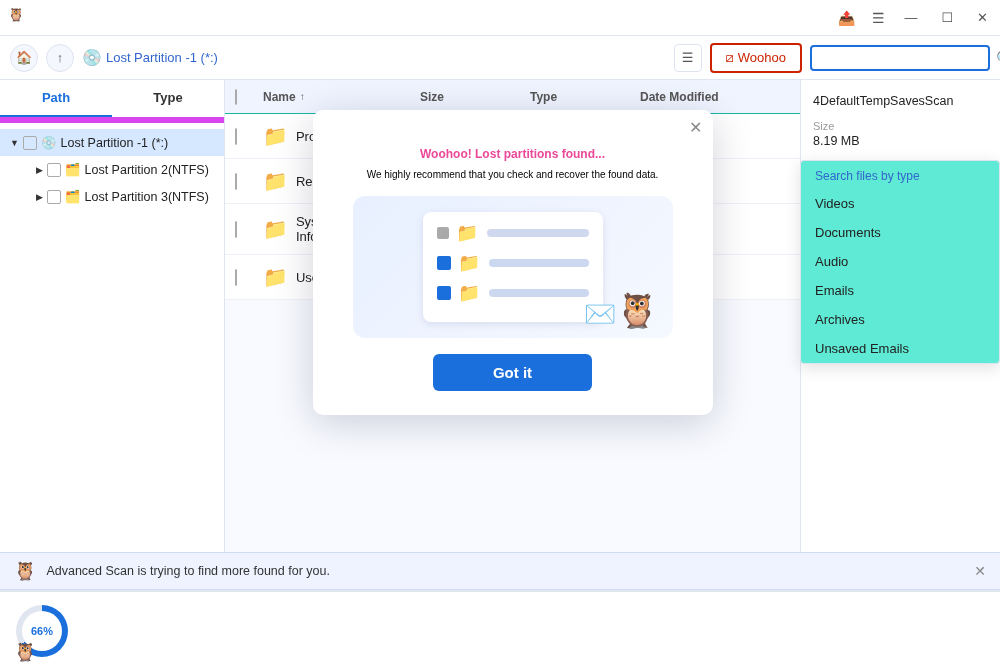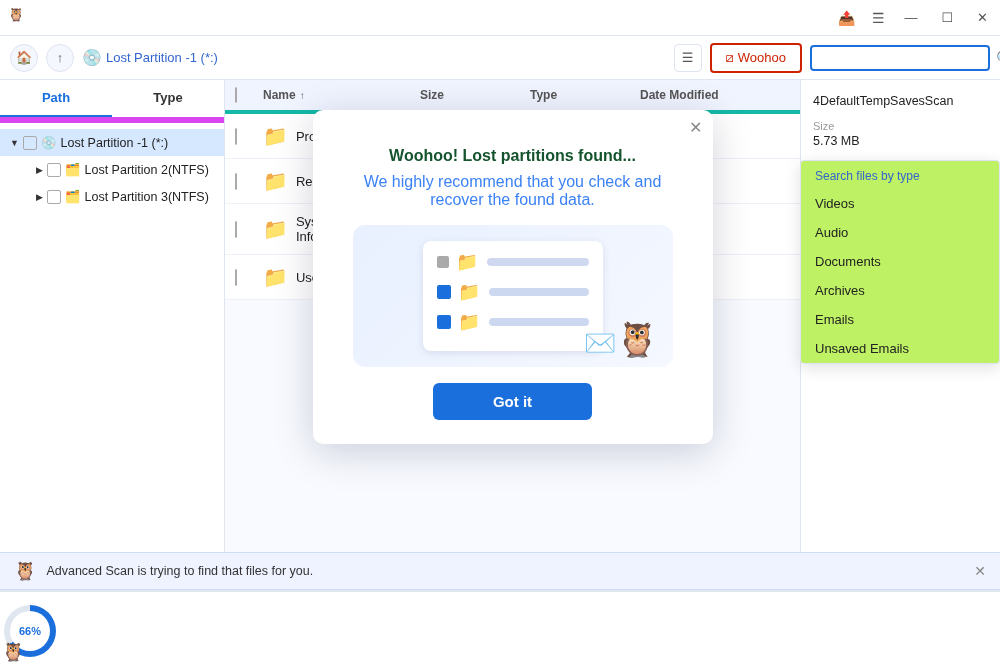--- a/index.html
+++ b/index.html
@@ -49,21 +49,21 @@
       padding: 3px 8px; width: 180px;
     }
     .search-box input {
       border: none; outline: none; font-size: 13px; flex: 1; background: transparent;
     }
     .search-icon { font-size: 14px; color: #888; cursor: pointer; }
 
     
     .search-dropdown {
       position: absolute; top: 80px; right: 0; width: 200px;
-      background: #bef264; border: 1px solid #dde3f0; border-radius: 4px;
+      background: #5eead4; border: 1px solid #dde3f0; border-radius: 4px;
       box-shadow: 0 4px 16px rgba(0,0,0,0.12); z-index: 100;
     }
     .search-dropdown-title {
       color: #3366cc; font-size: 12px; padding: 8px 14px 6px; font-weight: 500;
     }
     .search-dropdown-item {
       padding: 7px 14px; font-size: 13px; color: #222; cursor: pointer;
     }
 
     
@@ -89,21 +89,21 @@
     }
     .tree-item.selected { background: #d6e8ff; }
     .tree-item-child { padding-left: 36px; }
 
     
     .content { flex: 1; display: flex; flex-direction: column; background: #f8faff; overflow: hidden; position: relative; }
 
     
     .table-header {
       display: flex; align-items: center; background: #f0f4ff;
-      padding: 0 10px; height: 34px; border-bottom: 4px solid #14b8a6;
+      padding: 0 10px; height: 34px; border-bottom: 1px solid #14b8a6;
       font-size: 12px; color: #555; font-weight: 600;
     }
     .table-header .col-check { width: 28px; }
     .table-header .col-name { flex: 1; display: flex; align-items: center; gap: 4px; }
     .table-header .col-size { width: 110px; }
     .table-header .col-type { width: 110px; }
     .table-header .col-date { width: 150px; }
 
     
     .table-body { flex: 1; overflow-y: auto; }
@@ -122,21 +122,21 @@
     .right-panel {
       width: 200px; background: #fff; border-left: 1px solid #e0e6f0;
       padding: 12px; font-size: 12px; color: #555;
     }
     .right-panel .panel-label { color: #999; font-size: 11px; margin-bottom: 2px; }
     .right-panel .panel-value { color: #222; font-size: 12.5px; margin-bottom: 12px; }
 
     
     .statusbar {
       height: 80px; background: #fff; border-top: 2px solid #e0e6f0;
-      display: flex; align-items: center; padding: 0 4px; gap: 12px; position: relative;
+      display: flex; align-items: center; padding: 0 16px; gap: 12px; position: relative;
     }
     .progress-circle {
       width: 52px; height: 52px; border-radius: 50%;
       background: conic-gradient(#1a6fdc 66%, #e0e6f0 0);
       display: flex; align-items: center; justify-content: center; position: relative;
     }
     .progress-circle-inner {
       width: 40px; height: 40px; border-radius: 50%; background: #fff;
       display: flex; align-items: center; justify-content: center;
       font-size: 11px; font-weight: 700; color: #1a6fdc;
@@ -168,22 +168,22 @@
     }
     .modal {
       background: #fff; border-radius: 10px; box-shadow: 0 8px 40px rgba(0,0,50,0.18);
       width: 400px; padding: 0; overflow: hidden; position: relative; margin-top: 20px;
     }
     .modal-header {
       display: flex; justify-content: flex-end; padding: 8px 10px 0;
     }
     .modal-close { cursor: pointer; font-size: 16px; color: #888; }
     .modal-body { padding: 10px 30px 24px; text-align: center; }
-    .modal-title { font-size: 16px; font-weight: 700; color: #14532d; margin-bottom: 8px; }
-    .modal-subtitle { font-size: 16px; color: #3b82f6; margin-bottom: 16px; }
+    .modal-title { font-size: 12px; font-weight: 700; color: #ec4899; margin-bottom: 8px; }
+    .modal-subtitle { font-size: 10px; color: #000000; margin-bottom: 16px; }
     .modal-illustration {
       background: linear-gradient(135deg, #e8f0ff 0%, #f5f8ff 100%);
       border-radius: 12px; margin: 0 10px 16px; padding: 16px;
       display: flex; align-items: center; justify-content: center;
       position: relative; min-height: 100px;
     }
     .modal-card {
       background: #fff; border-radius: 8px; padding: 10px 14px;
       box-shadow: 0 2px 8px rgba(0,0,80,0.10); width: 180px;
     }
@@ -233,24 +233,24 @@
   <div class="search-box">
     <input type="text" placeholder="" style="">
     <span class="search-icon">🔍</span>
   </div>
 </div>
 
 <div style="position:relative; width:100%;">
   <div class="search-dropdown">
     <div class="search-dropdown-title">Search files by type</div>
     <div class="search-dropdown-item">Videos</div>
+    <div class="search-dropdown-item">Documents</div>
     <div class="search-dropdown-item">Audio</div>
-    <div class="search-dropdown-item">Documents</div>
+    <div class="search-dropdown-item">Emails</div>
     <div class="search-dropdown-item">Archives</div>
-    <div class="search-dropdown-item">Emails</div>
     <div class="search-dropdown-item">Unsaved Emails</div>
   </div>
 </div>
 
 <div class="main">
 
   <div class="sidebar">
     <div class="sidebar-tabs">
       <div class="sidebar-tab active">Path</div>
       <div class="sidebar-tab">Type</div>
@@ -370,29 +370,29 @@
           <button class="modal-btn">Got it</button>
         </div>
       </div>
     </div>
   </div>
 
   <div class="right-panel">
     <div class="panel-label"></div>
     <div class="panel-value">4DefaultTempSavesScan</div>
     <div class="panel-label">Size</div>
-    <div class="panel-value">5.73 MB</div>
+    <div class="panel-value">8.19 MB</div>
     <div class="panel-label">Type</div>
     <div class="panel-value">File folder</div>
   </div>
 </div>
 
 <div class="notif-bar">
   <span style="font-size:18px;">🦉</span>
-  <span>Advanced Scan is trying to find that files for you.</span>
+  <span>Advanced Scan is trying to find more found for you.</span>
   <span class="notif-close">✕</span>
 </div>
 
 <div class="statusbar">
   <div style="position:relative; width:52px; height:52px; flex-shrink:0;">
     <div class="progress-circle">
       <div class="progress-circle-inner">66%</div>
     </div>
     <div style="position:absolute;bottom:-6px;left:-2px;font-size:18px;">🦉</div>
   </div>

